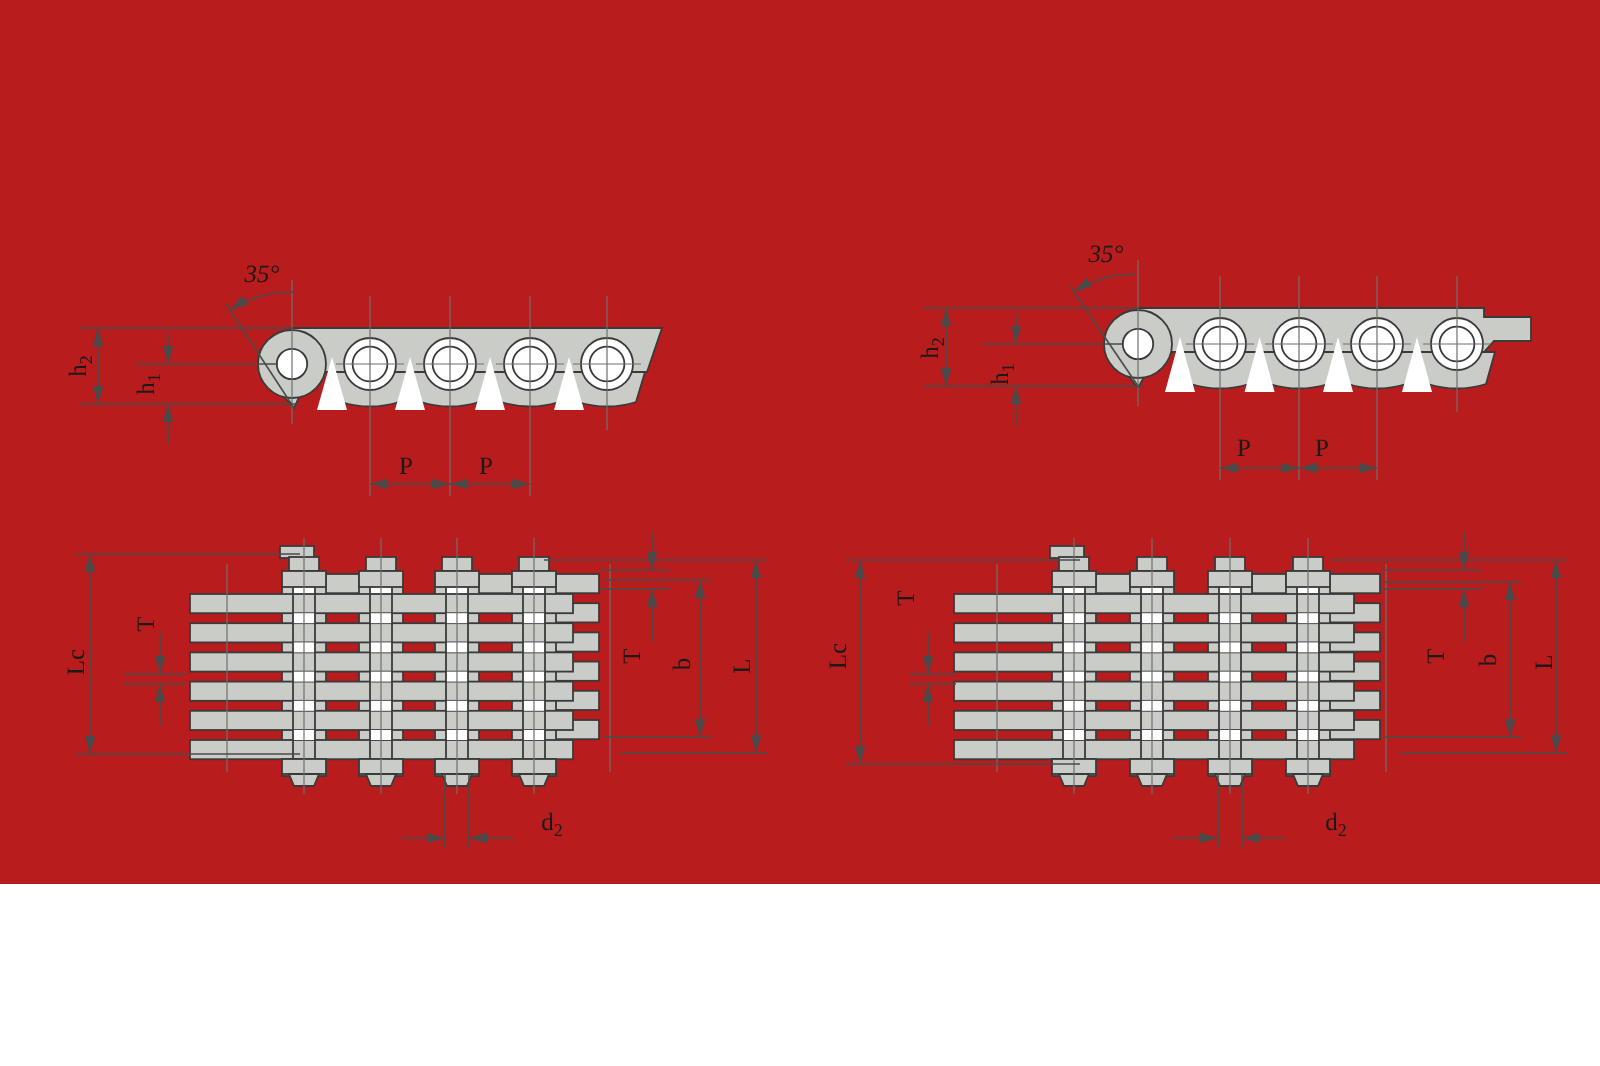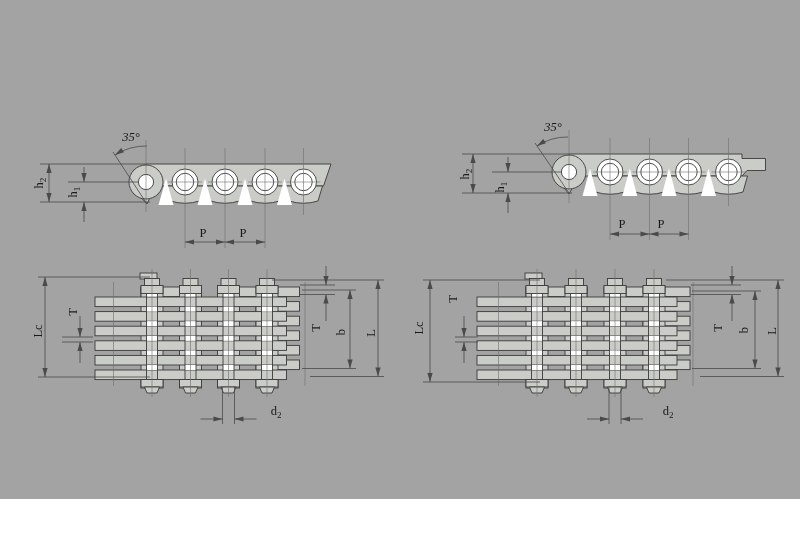--- a/index.html
+++ b/index.html
@@ -1,16 +1,16 @@
 <!DOCTYPE html>
 <html style="--plate: #c9ccc7; --ink: #3a3a3a; --dim: #4a4a4a; --thin: #6f6f6f;"><head>
 <meta charset="utf-8">
 <style>
   html,body{margin:0;padding:0;background:#fff;}
-  .stage{position:relative;width:800px;height:499px;background:#a3a3a3;overflow:hidden;}
+  .stage{position:relative;width:800px;height:442px;background:#b91c1c;overflow:hidden;}
   svg{display:block;}
   .pl{fill:var(--plate);stroke:var(--ink);stroke-width:.9;}
   .wh{fill:#fff;stroke:var(--ink);stroke-width:.9;}
   .wf{fill:#fff;stroke:none;}
   .ol{fill:none;stroke:var(--ink);stroke-width:.9;}
   .dl{stroke:var(--dim);stroke-width:.8;fill:none;}
   .tl{stroke:var(--thin);stroke-width:.6;fill:none;}
   .ah{fill:var(--dim);stroke:none;}
   .lbl{font-family:"Liberation Serif",serif;font-size:12.5px;fill:#1a1a1a;}
   .sub{font-size:9px;}

